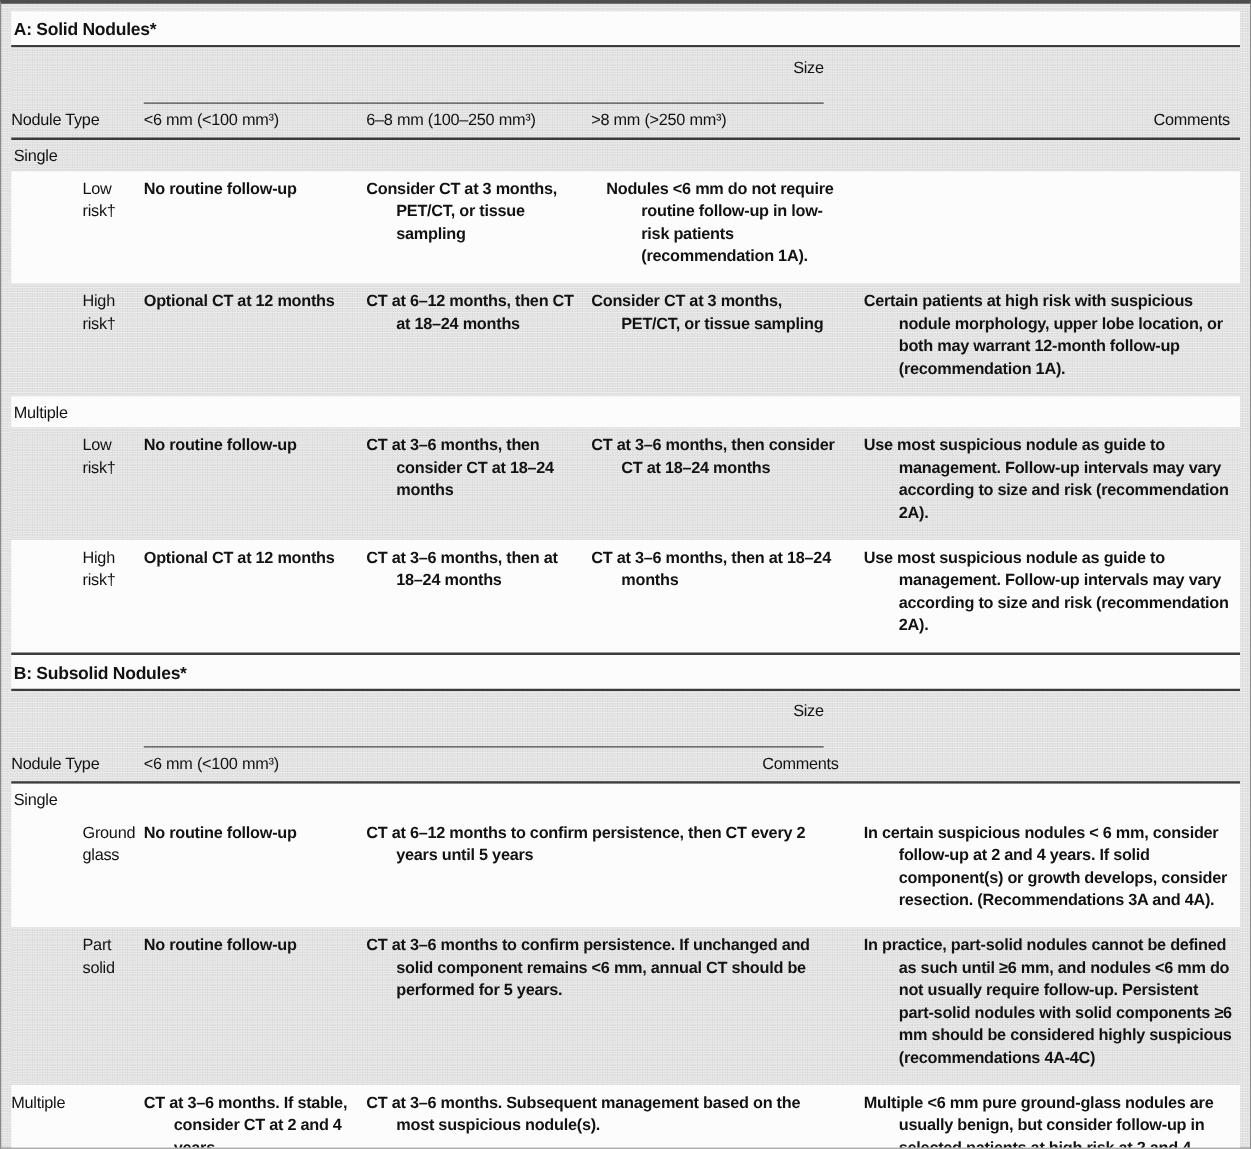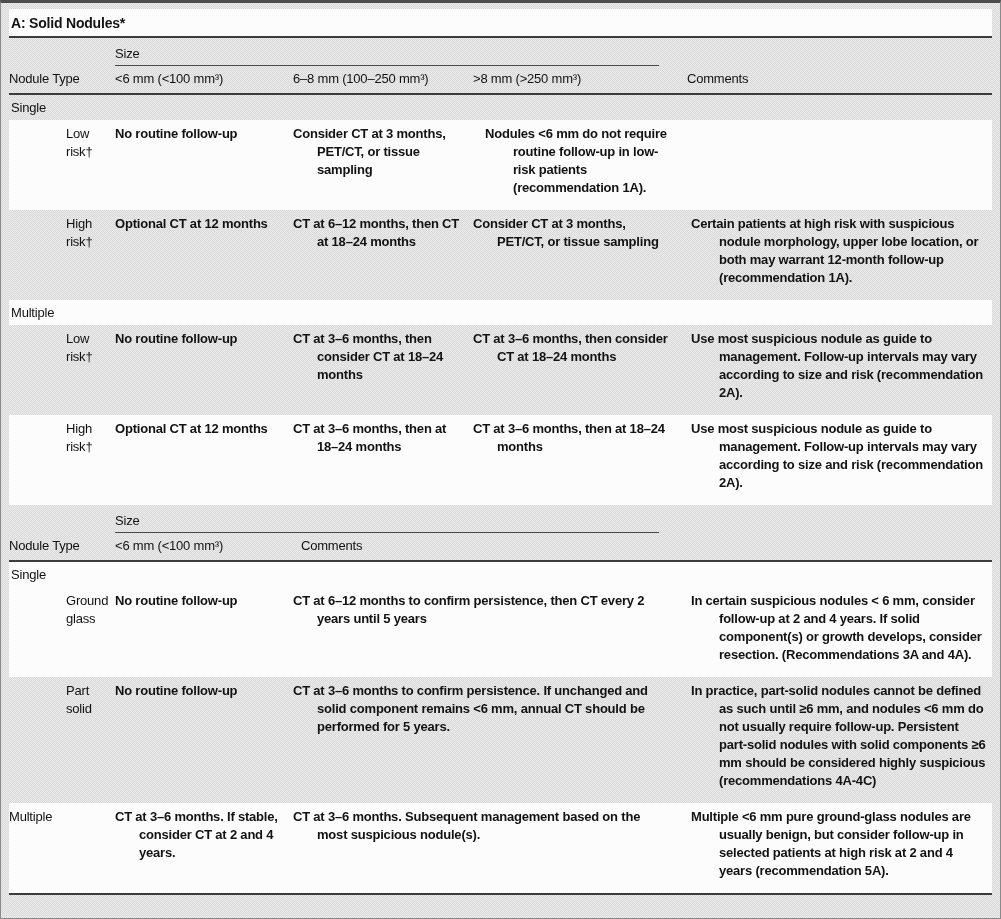--- a/index.html
+++ b/index.html
@@ -39,31 +39,31 @@
     padding: 5px 2px 4px 2px;
     border-bottom: 2px solid #3c3c3c;
   }
   .section + .section .title-band { border-top: 2px solid #3c3c3c; }
 
   .grid-a { display: grid; grid-template-columns: 106px 178px 180px 206px minmax(0,1fr); }
   .grid-b { display: grid; grid-template-columns: 106px 178px 386px minmax(0,1fr); }
 
   .size-row { padding-top: 7px; }
   .size-spanner {
-    text-align: left;
+    text-align: right;
     border-bottom: 1px solid #4a4a4a;
-    padding-bottom: 2px;
+    padding-bottom: 19px;
     margin-right: 20px;
   }
   .header-row {
     padding: 4px 0 5px 0;
     border-bottom: 2px solid #3c3c3c;
   }
   .hcell { padding-right: 8px; }
-  .comments-h { padding-left: 8px; }
+  .comments-h { padding-left: 8px; text-align: right; }
 
   .group-band { padding: 4px 2px 3px 2px; }
 
   .row { padding: 5px 0 13px 0; }
   .row-label { padding-right: 6px; }
   .row-label.indent { padding-left: 24px; margin-left: 33px; }
   .cell {
     padding-left: 24px; text-indent: -24px;
     padding-right: 6px;
     font-weight: bold;
@@ -117,20 +117,21 @@
       </div>
       <div class="row grid-a white">
         <div class="row-label indent">High risk†</div>
         <div class="cell">Optional CT at 12 months</div>
         <div class="cell">CT at 3–6 months, then at 18–24 months</div>
         <div class="cell">CT at 3–6 months, then at 18–24 months</div>
         <div class="cell comments-cell">Use most suspicious nodule as guide to management. Follow-up intervals may vary according to size and risk (recommendation 2A).</div>
       </div>
     </div>
     <div class="section">
+      <div class="title-band white">B: Subsolid Nodules*</div>
       <div class="header-block checker">
         <div class="size-row grid-b">
           <div></div>
           <div class="size-spanner" style="grid-column: 2 / 4;">Size</div>
         </div>
         <div class="header-row grid-b">
           <div class="hcell">Nodule Type</div>
           <div class="hcell">&lt;6 mm (&lt;100 mm³)</div>
           <div class="hcell comments-h">Comments</div>
         </div>

